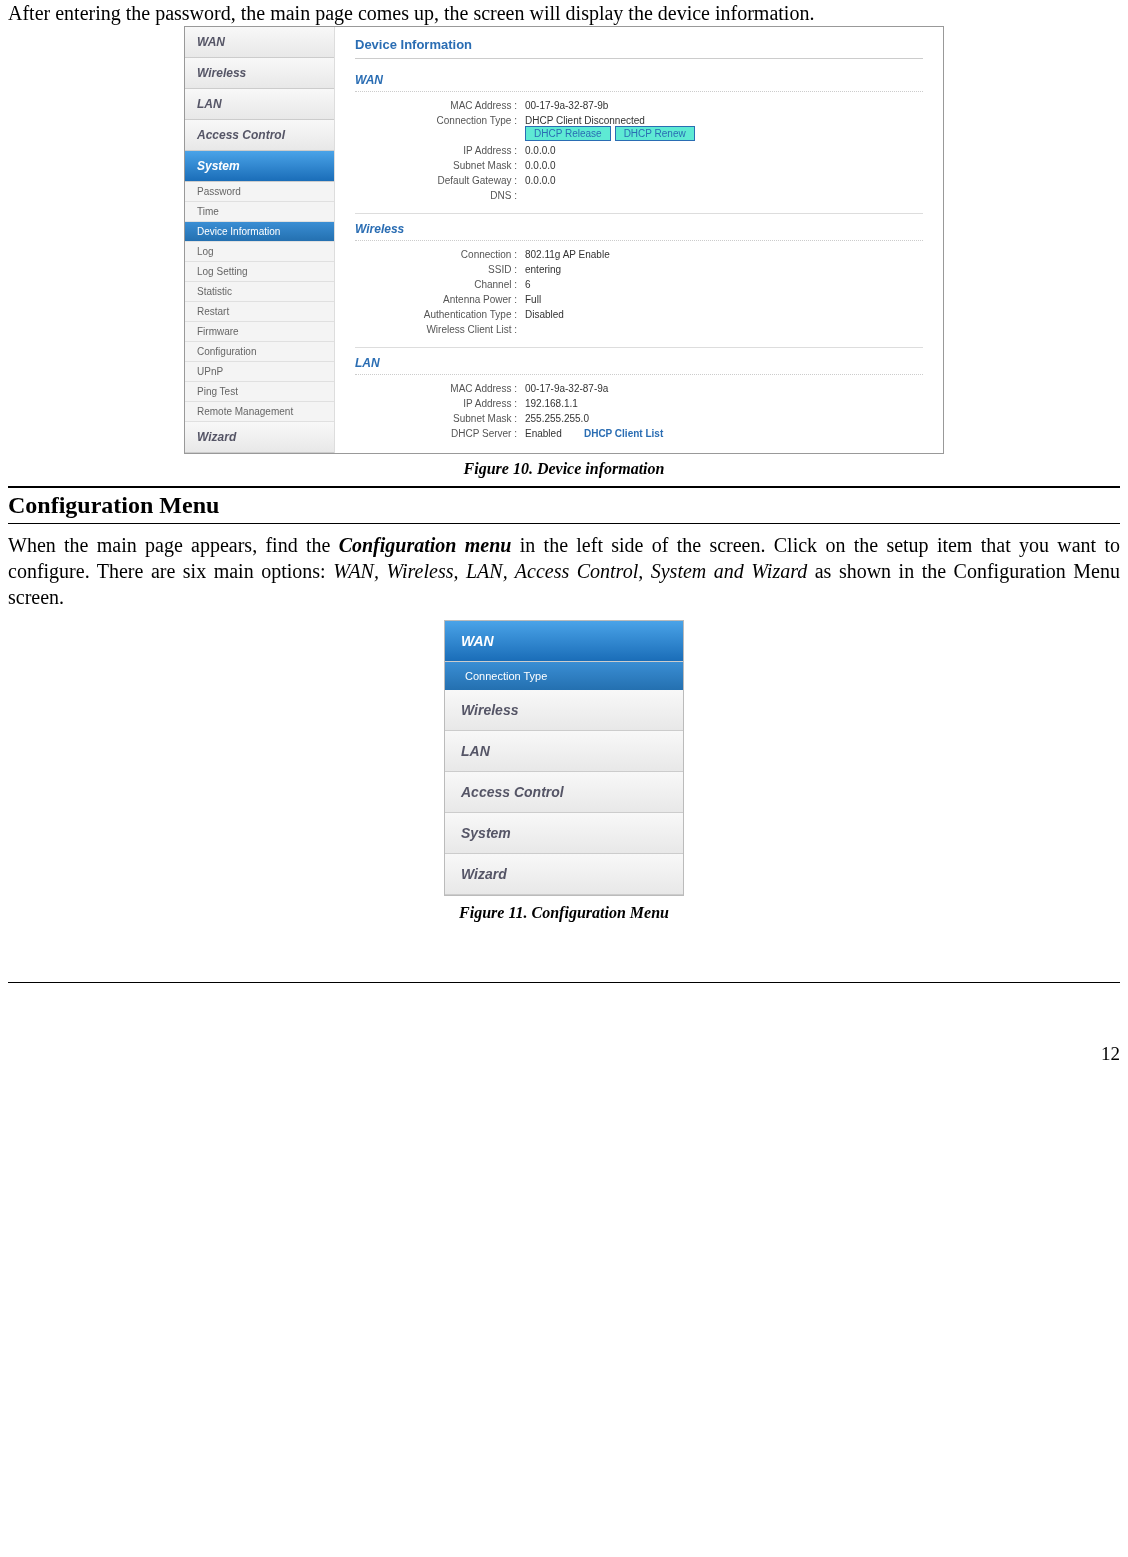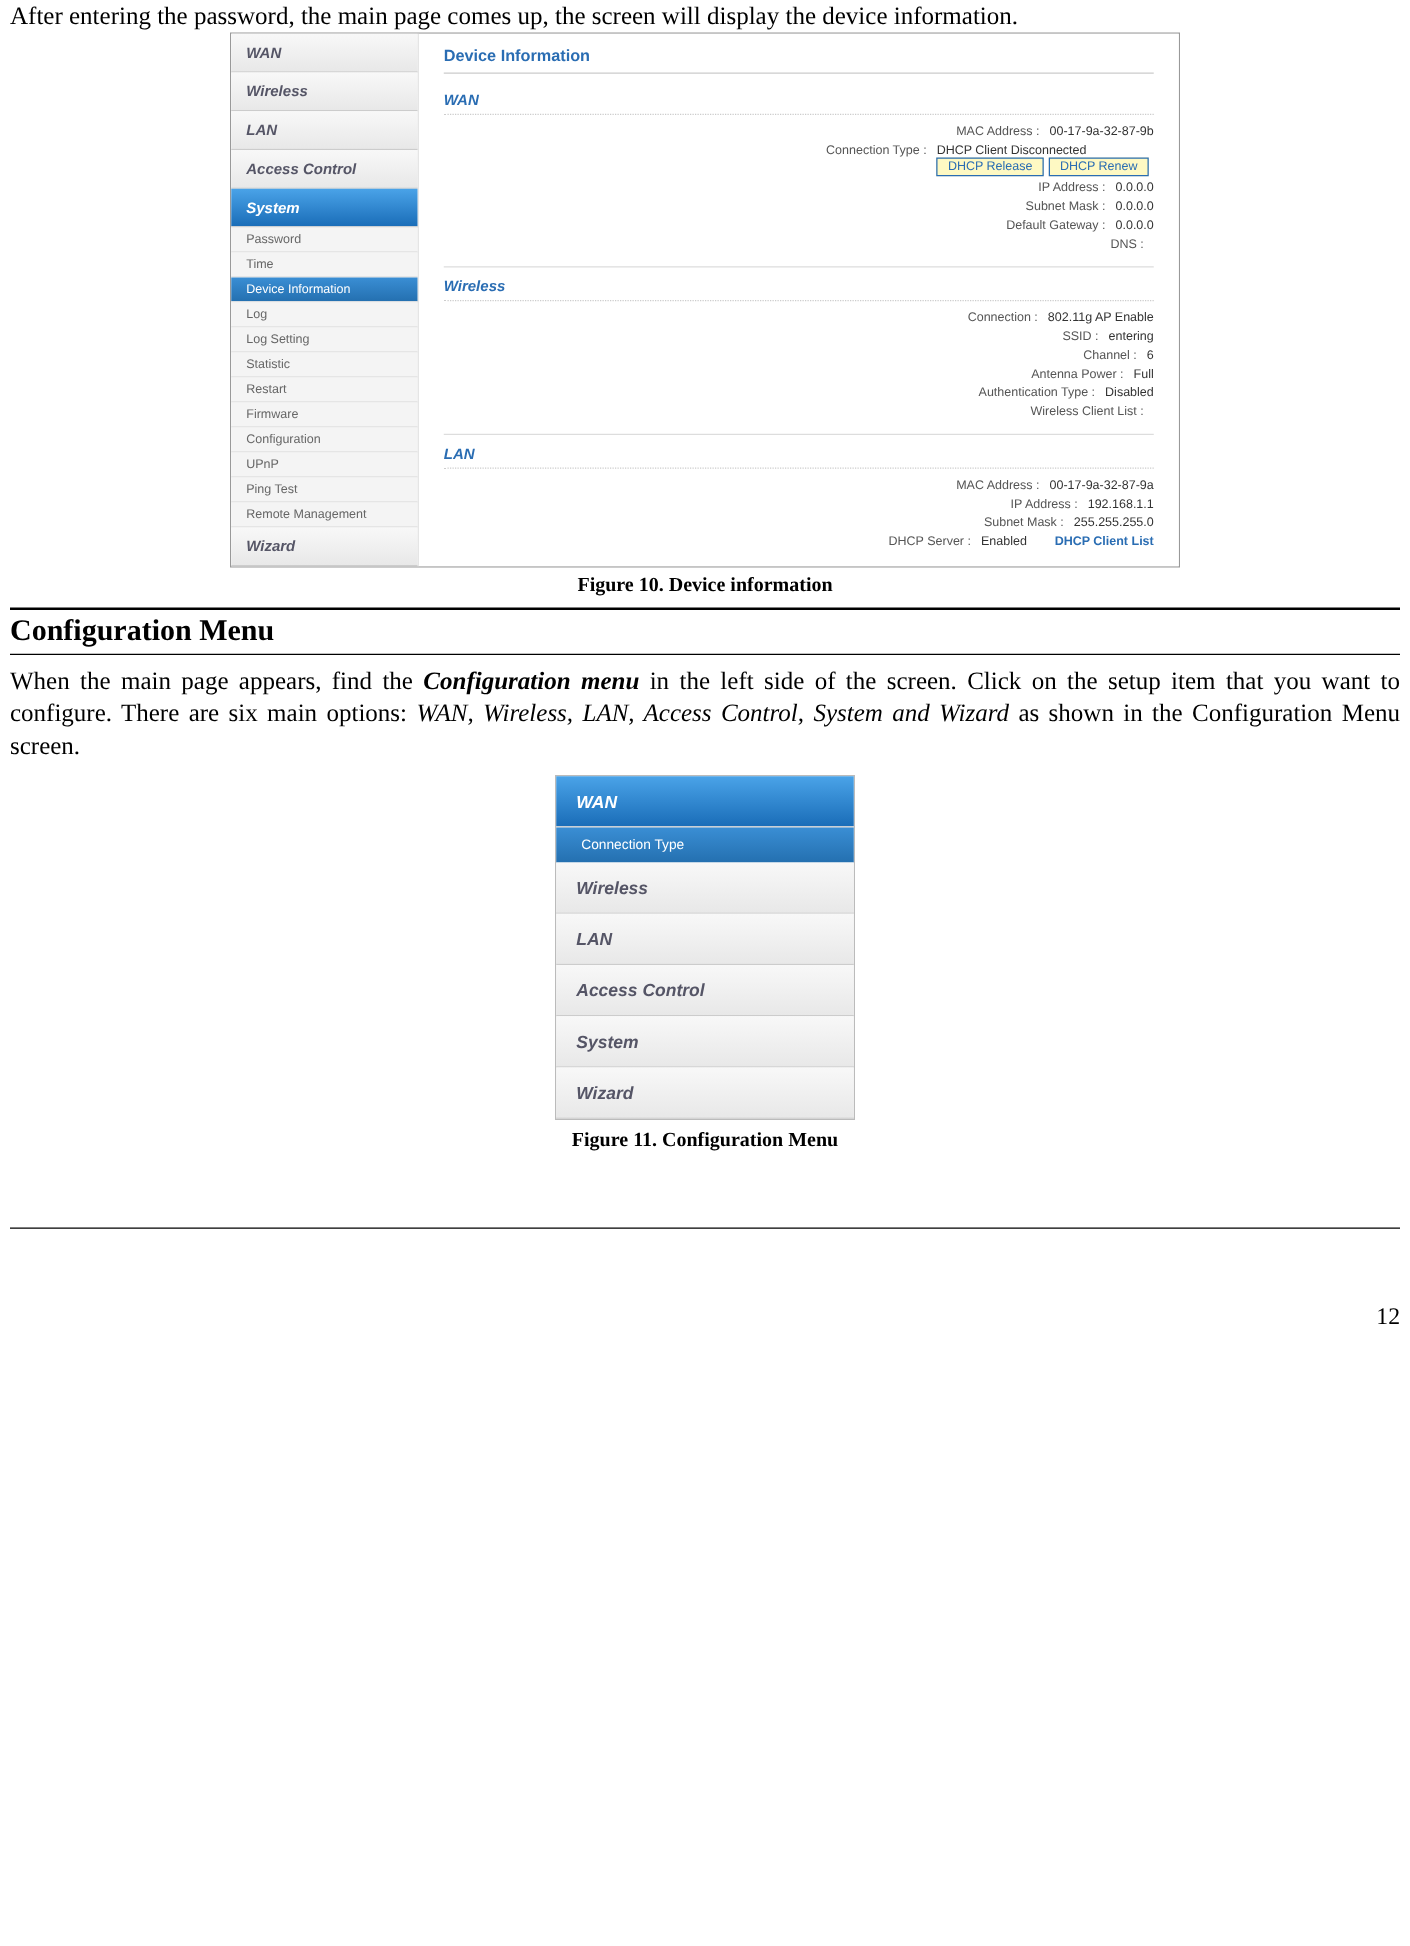--- a/index.html
+++ b/index.html
@@ -14,28 +14,28 @@
     
     .sidebar1 { width: 150px; font-family: Arial, sans-serif; font-size: 11px; border-right: 1px solid #ddd; }
     .main-item { padding: 8px 12px; background: linear-gradient(#f8f8f8,#e8e8e8); border-bottom: 1px solid #ccc; color: #556; font-weight: bold; font-style: italic; font-size: 12px; }
     .main-item.active { background: linear-gradient(#4aa3e8, #1a6db8); color: #fff; }
     .sub-item { padding: 4px 12px; color: #666; background: #f4f4f4; border-bottom: 1px solid #e0e0e0; font-size: 10px; }
     .sub-item.selected { background: linear-gradient(#3a8ed4, #2470b0); color: #fff; }
     
     .content1 { flex: 1; padding: 10px 20px; font-family: Arial, sans-serif; font-size: 10px; color: #555; }
     .panel-title { color: #2a6db3; font-weight: bold; font-size: 13px; border-bottom: 1px solid #ccc; padding-bottom: 6px; margin-bottom: 14px; }
     .section-title { color: #2a6db3; font-weight: bold; font-style: italic; font-size: 12px; margin: 4px 0 8px 0; border-bottom: 1px dotted #ccc; padding-bottom: 4px; }
-    .info-row { display: flex; margin-bottom: 4px; justify-content: flex-end; }
+    .info-row { display: flex; margin-bottom: 4px; }
     .info-label { width: 170px; text-align: right; padding-right: 8px; color: #555; }
     .info-value { color: #333; }
-    .btn-small { display: inline-block; border: 1px solid #2a6db3; padding: 1px 8px; font-size: 10px; color: #2a6db3; background: #fef9c3; margin-right: 4px; }
+    .btn-small { display: inline-block; border: 1px solid #2a6db3; padding: 1px 8px; font-size: 10px; color: #2a6db3; background: #5eead4; margin-right: 4px; }
     .link-blue { color: #2a6db3; font-weight: bold; }
     .section-divider { border: none; border-top: 1px solid #ddd; margin: 12px 0 8px 0; }
     
-    .figure-caption { text-align: center; font-weight: bold; font-size: 16px; margin: 6px 0 8px 0; }
+    .figure-caption { text-align: center; font-weight: bold; font-size: 16px; margin: 6px 0 8px 0; font-style: italic; }
     
     .h-rule-thick { border: none; border-top: 2px solid #000; margin: 4px 0; }
     .h-rule-thin { border: none; border-top: 1px solid #000; margin: 4px 0 8px 0; }
     
     .section-heading { font-weight: bold; font-size: 24px; margin: 4px 0; }
     
     .body-text { text-align: justify; margin-bottom: 10px; line-height: 1.3; }
     
     .screenshot2 { width: 240px; margin: 8px auto; display: block; border: 1px solid #bbb; }
     .sidebar2 { font-family: Arial, sans-serif; font-size: 14px; }

